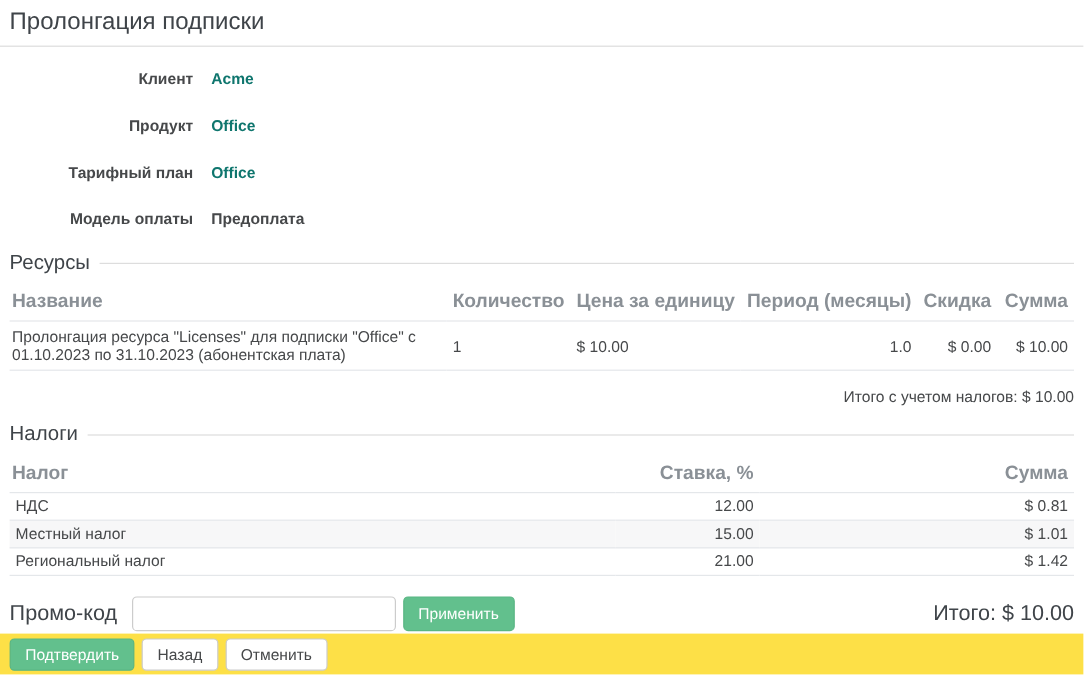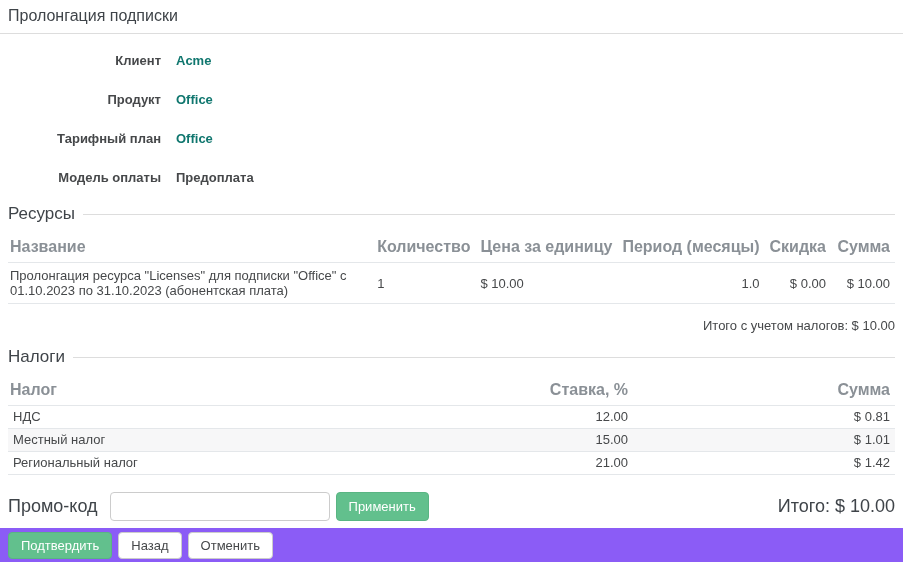--- a/index.html
+++ b/index.html
@@ -9,21 +9,21 @@
     background: #ffffff;
     color: #46484a;
     position: relative;
     overflow: hidden;
   }
   .page-header {
     padding: 7px 8px 8px 8px;
     border-bottom: 1px solid #dddddd;
   }
   .page-header h1 {
-    font-size: 16px;
+    font-size: 20px;
     font-weight: 400;
     color: #3f4449;
   }
   .content { padding: 0 8px; }
   .legend {
     display: flex;
     align-items: center;
     margin-top: 14px;
   }
   .legend .legend-text {
@@ -134,21 +134,21 @@
     color: #3f4449;
     white-space: nowrap;
   }
   
   .footer-bar {
     position: absolute;
     left: 0;
     right: 0;
     bottom: 3px;
     height: 34px;
-    background: #8b5cf6;
+    background: #fde047;
     display: flex;
     align-items: center;
     padding: 0 8px;
   }
   .footer-bar .btn + .btn { margin-left: 6px; }
   .btn-cancel { margin-left: auto; }
 </style>
 </head>
 <body>
 

